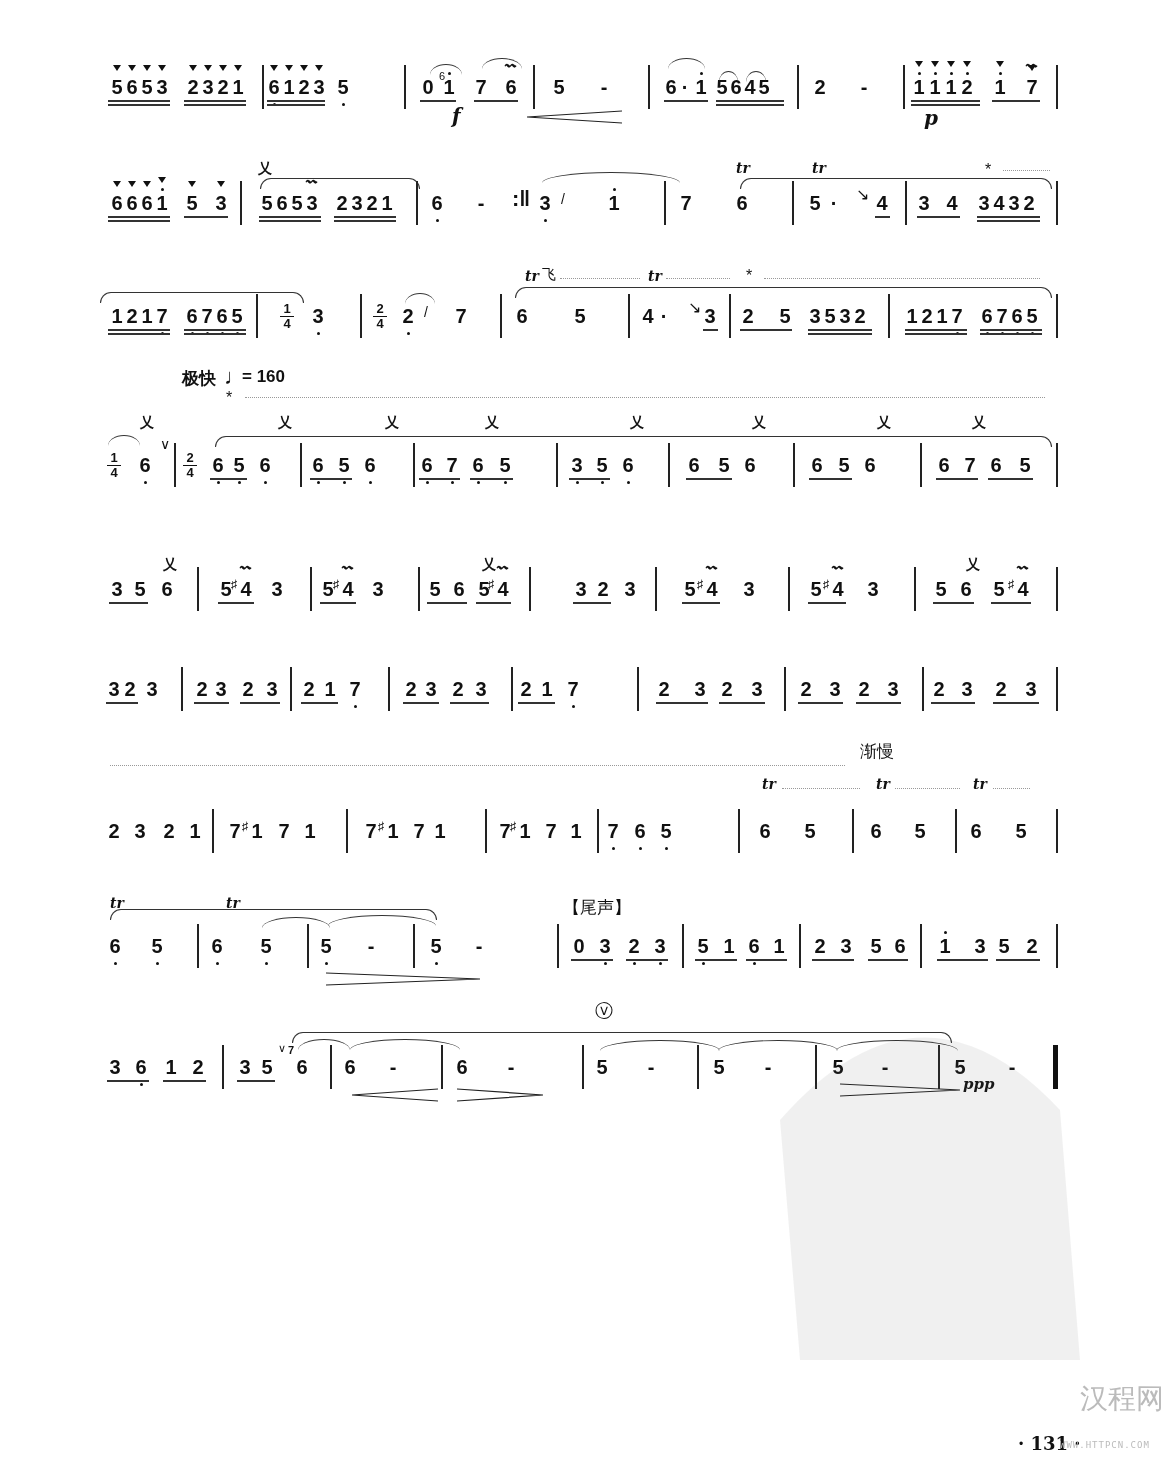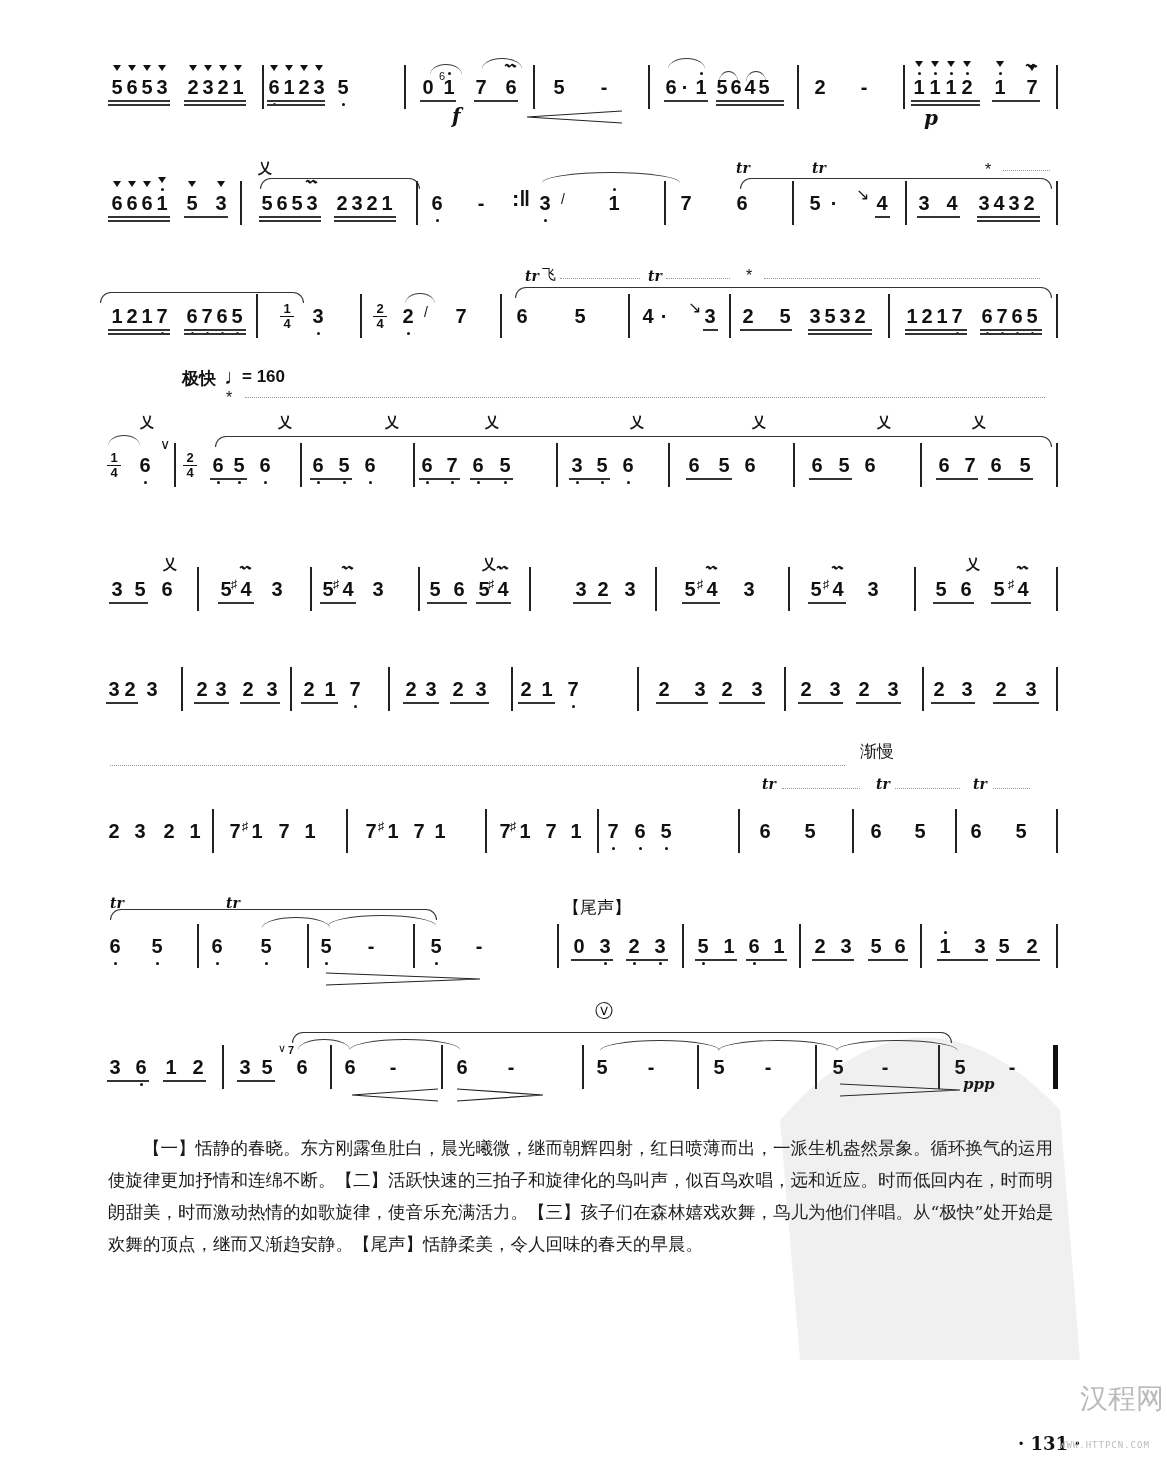--- a/index.html
+++ b/index.html
@@ -516,21 +516,20 @@
     <div class="note" style="left: 953px; top: 1057px; width: 14px;">5</div>
     <div class="note" style="left: 1005px; top: 1057px; width: 14px;">-</div>
     <svg class="hairpin" viewBox="0 0 100 14" preserveAspectRatio="none" style="left: 840px; top: 1083px; width: 120px;">
       <path d="M0 1 L100 7 M0 13 L100 7" stroke="#222" stroke-width="1.2" fill="none" vector-effect="non-scaling-stroke"></path>
     </svg>
     <div class="dyn" style="left: 963px; top: 1075px; font-size: 15px;">ppp</div>
     <div class="bar final" style="left: 1053px; top: 1045px; height: 44px;"></div>
   </div>
 
 <div class="text-block" style="top:1132px;">
-  <p>【一】恬静的春晓。东方刚露鱼肚白，晨光曦微，继而朝辉四射，红日喷薄而出，一派生机盎然景象。循环换气的运用使旋律更加抒情和连绵不断。【二】活跃快速的三拍子和旋律化的鸟叫声，似百鸟欢唱，远和近应。时而低回内在，时而明朗甜美，时而激动热情的如歌旋律，使音乐充满活力。【三】孩子们在森林嬉戏欢舞，鸟儿为他们伴唱。从“极快”处开始是欢舞的顶点，继而又渐趋安静。【尾声】恬静柔美，令人回味的春天的早晨。</p>
 </div>
 
 <div class="page-number">· 131 ·</div>
 
 <svg class="watermark" viewBox="0 0 330 380">
   <path d="M40 360 L20 120 Q160 -40 300 110 L320 360 Z" fill="#666"></path>
 </svg>
 <div class="wm-logo">汉程网</div>
 <div class="wm-url">WWW.HTTPCN.COM</div>
 

